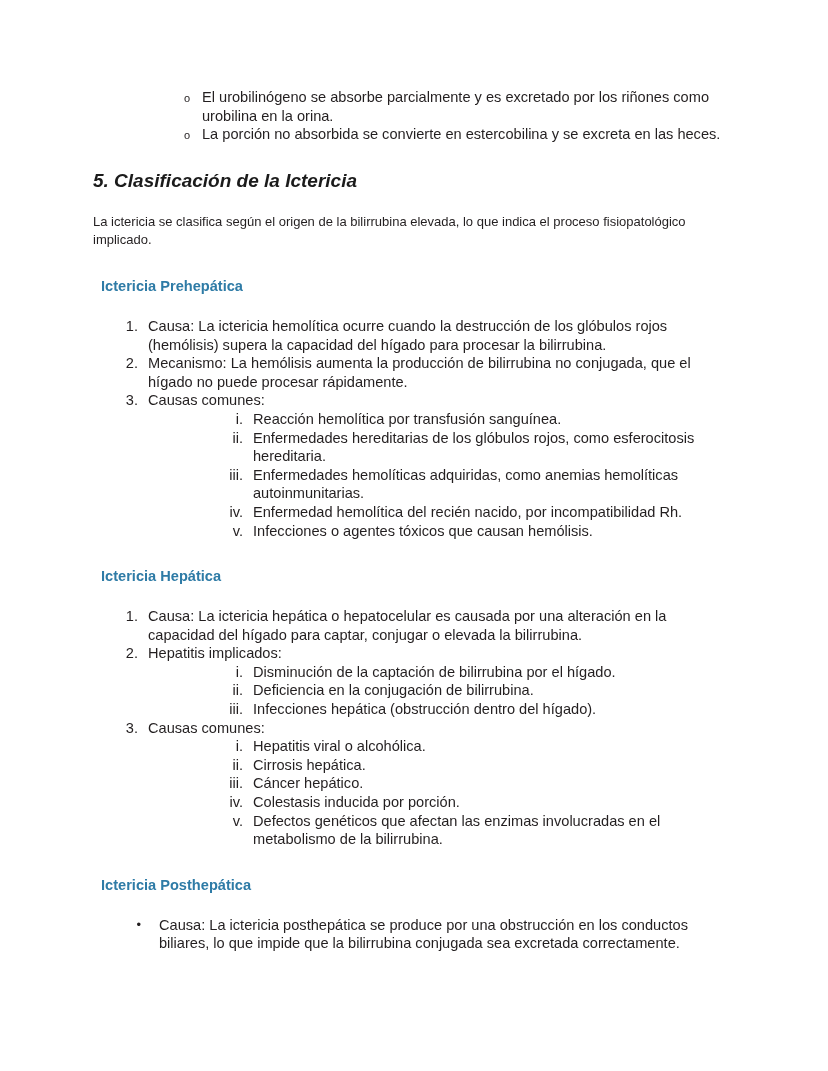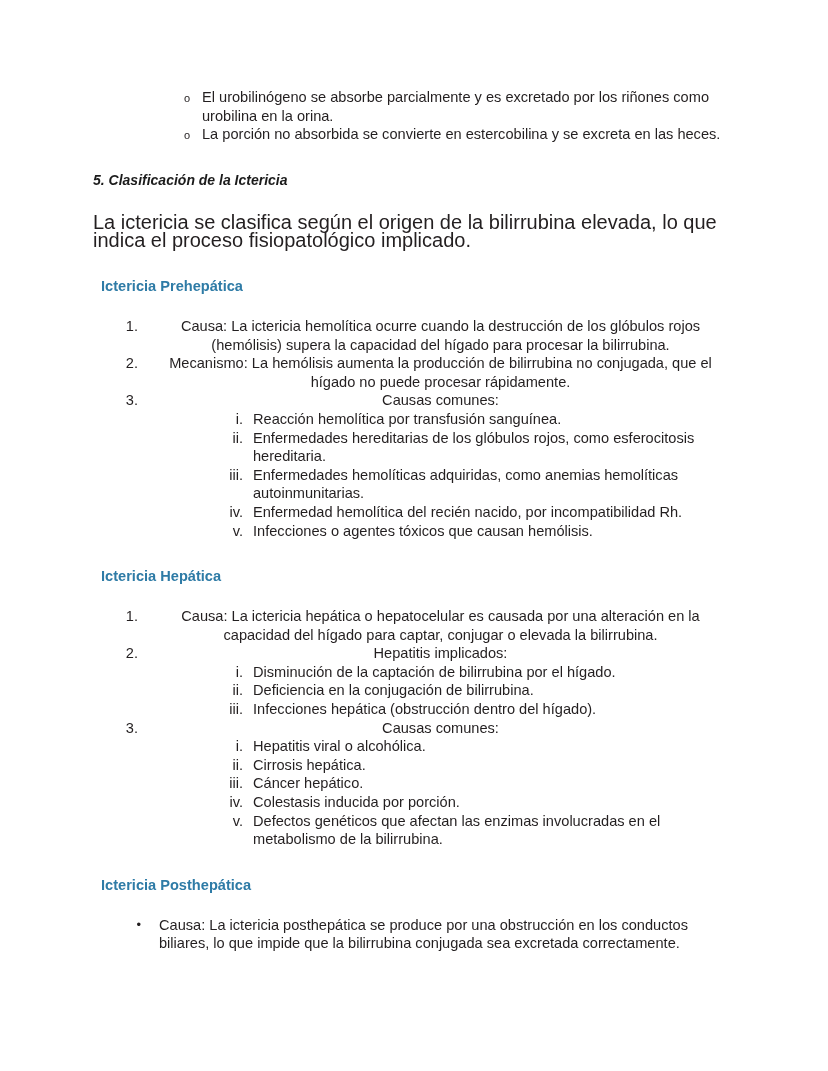--- a/index.html
+++ b/index.html
@@ -25,29 +25,29 @@
   }
   .content {
     position: absolute;
     left: 93px;
     top: 88px;
     width: 640px;
   }
 
   
   .para {
-    font-size: 20px;
+    font-size: 13px;
     line-height: 18.6px;
     color: #231f20;
     margin: 0;
   }
 
   
   .sec-heading {
-    font-size: 14px;
+    font-size: 19px;
     line-height: 17px;
     font-weight: bold;
     font-style: italic;
     color: #1b1b1b;
     margin: 0;
   }
 
   
   .blue-heading {
     font-size: 14.6px;
@@ -87,21 +87,21 @@
     width: 22px;
     font-size: 11px;
     padding-top: 1px;
   }
   .lvl-circle .li-text { padding-left: 12px; }
   .list-circle { margin-left: 75px; width: 565px; }
 
   
   .list-decimal { margin-left: 22px; width: 618px; }
   .lvl-decimal .marker { width: 23px; }
-  .lvl-decimal .li-text { padding-left: 10px; text-align: center; }
+  .lvl-decimal .li-text { padding-left: 10px; }
 
   
   .list-roman { margin-left: 125px; width: 515px; }
   .lvl-roman .marker { width: 25px; }
   .lvl-roman .li-text { padding-left: 10px; }
 
   
   .list-bullet { margin-left: 30px; width: 610px; }
   .lvl-bullet .marker { width: 18px; font-size: 13px; }
   .lvl-bullet .li-text { padding-left: 18px; }

